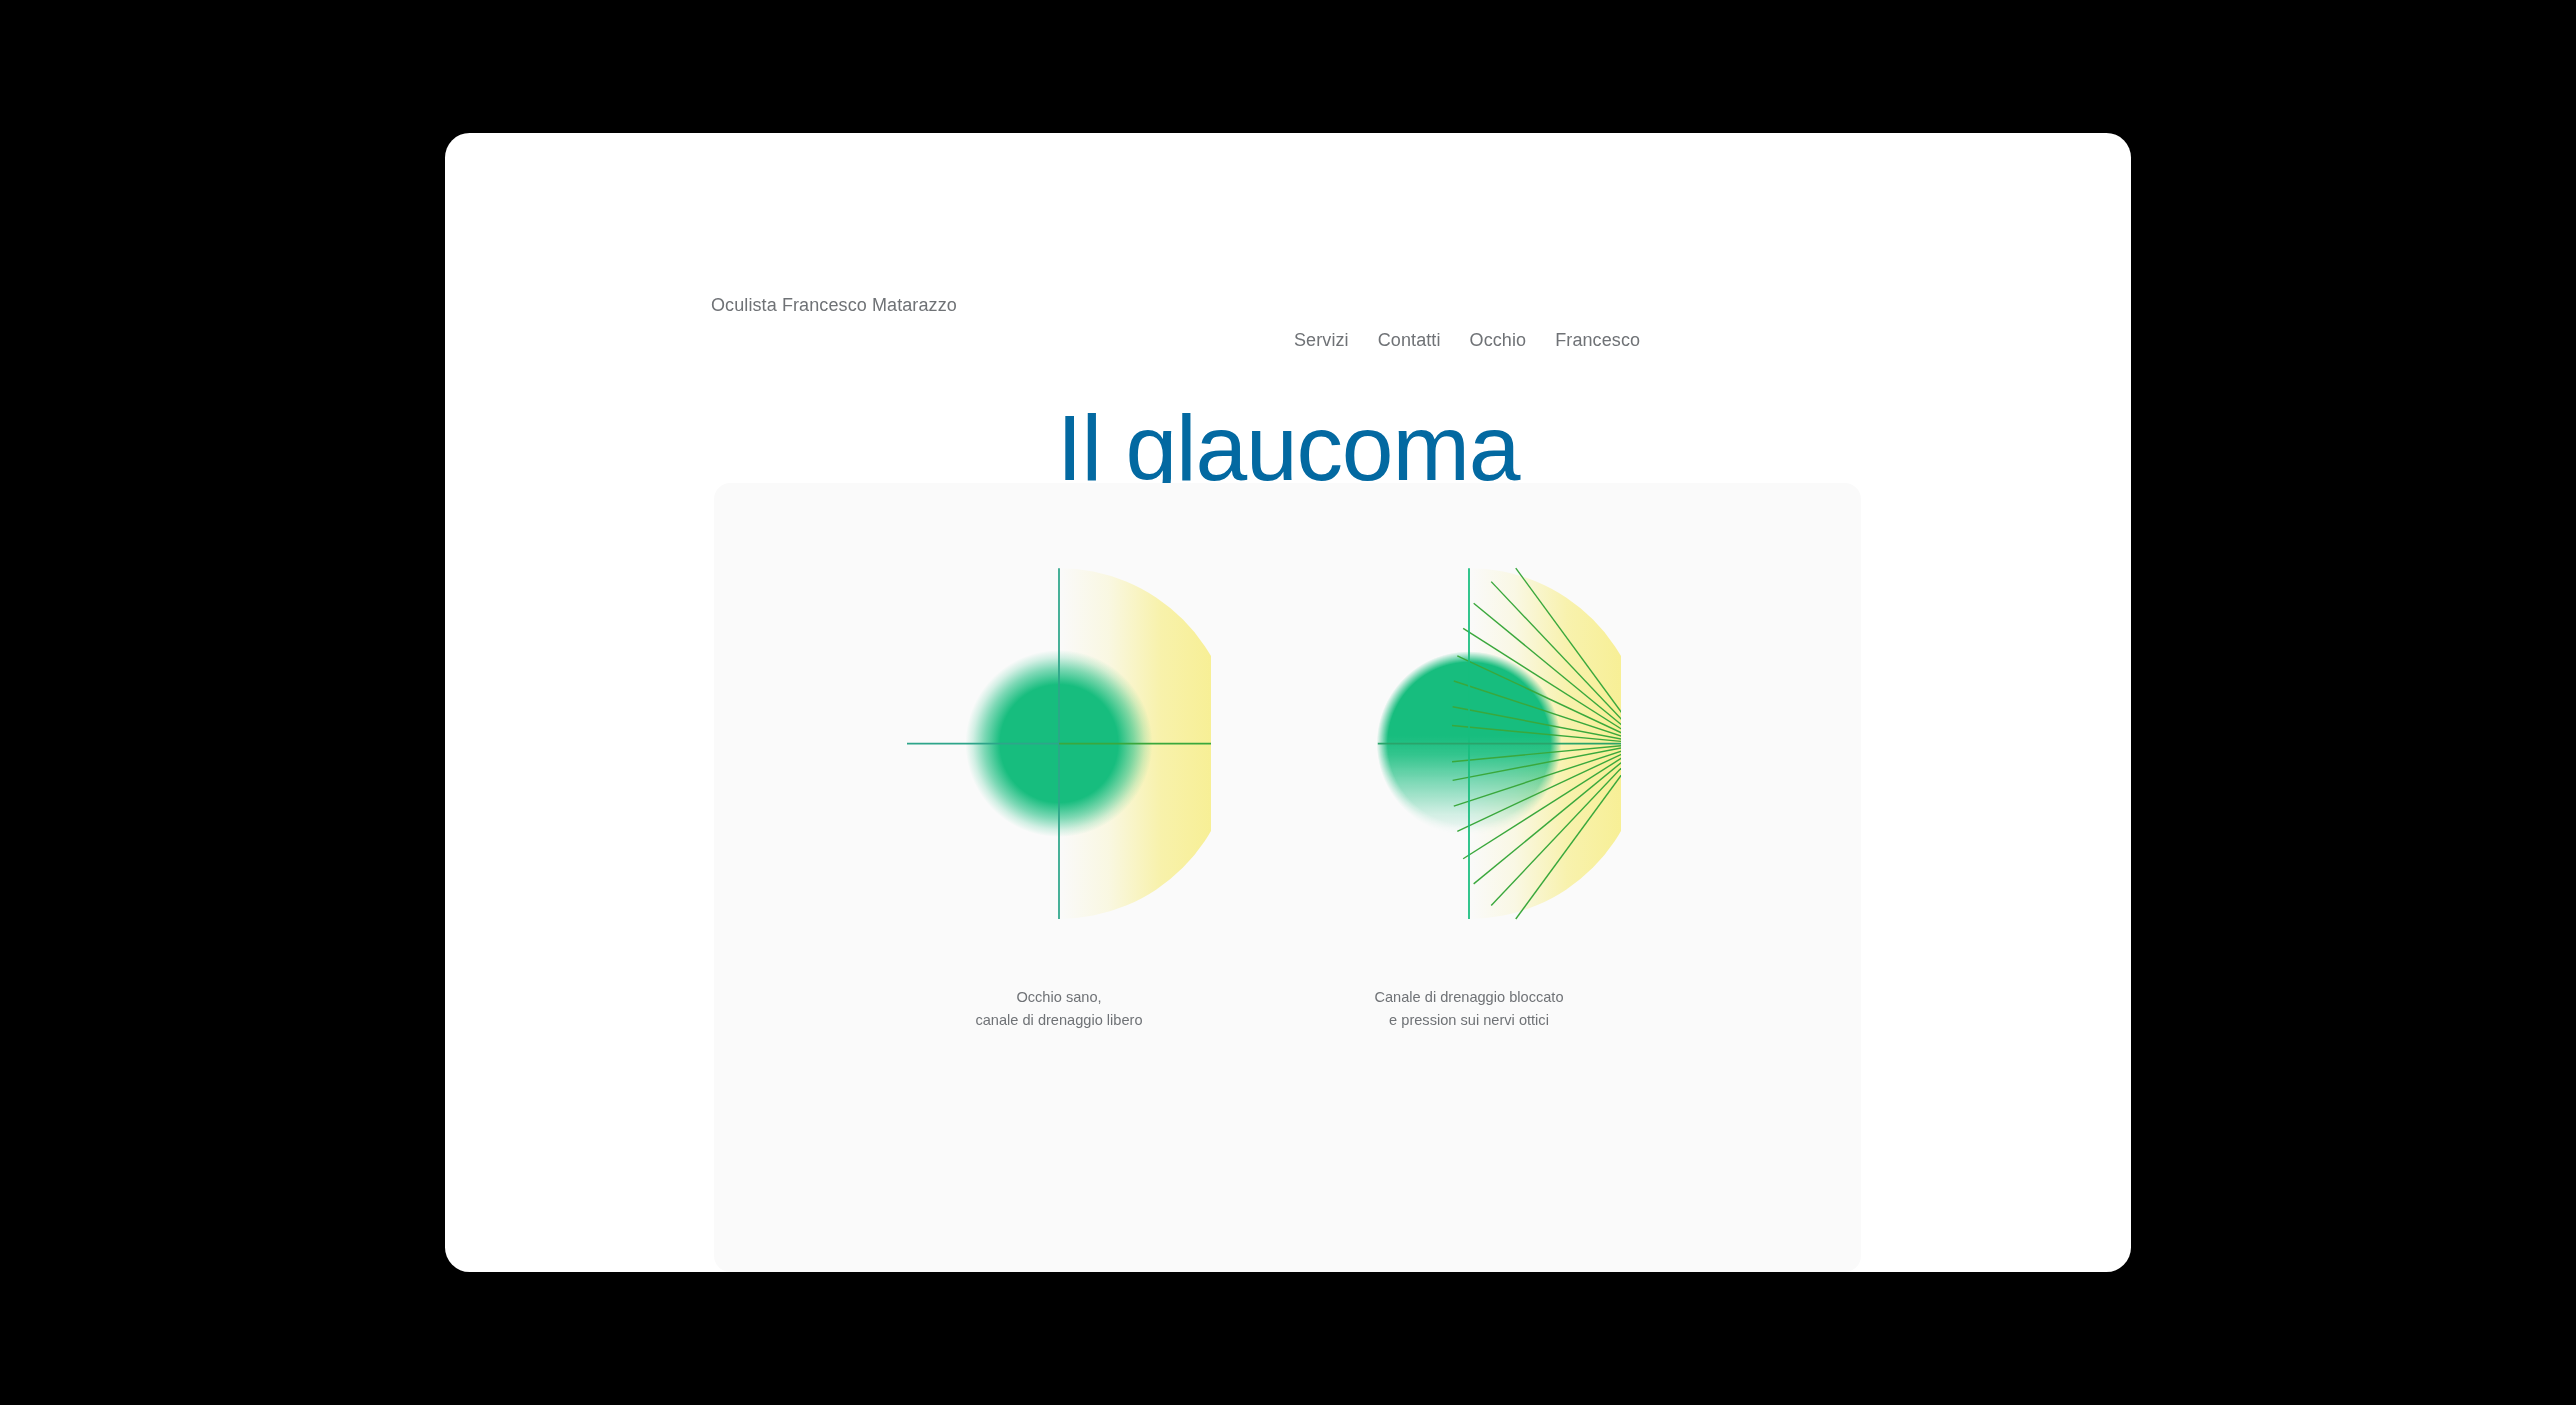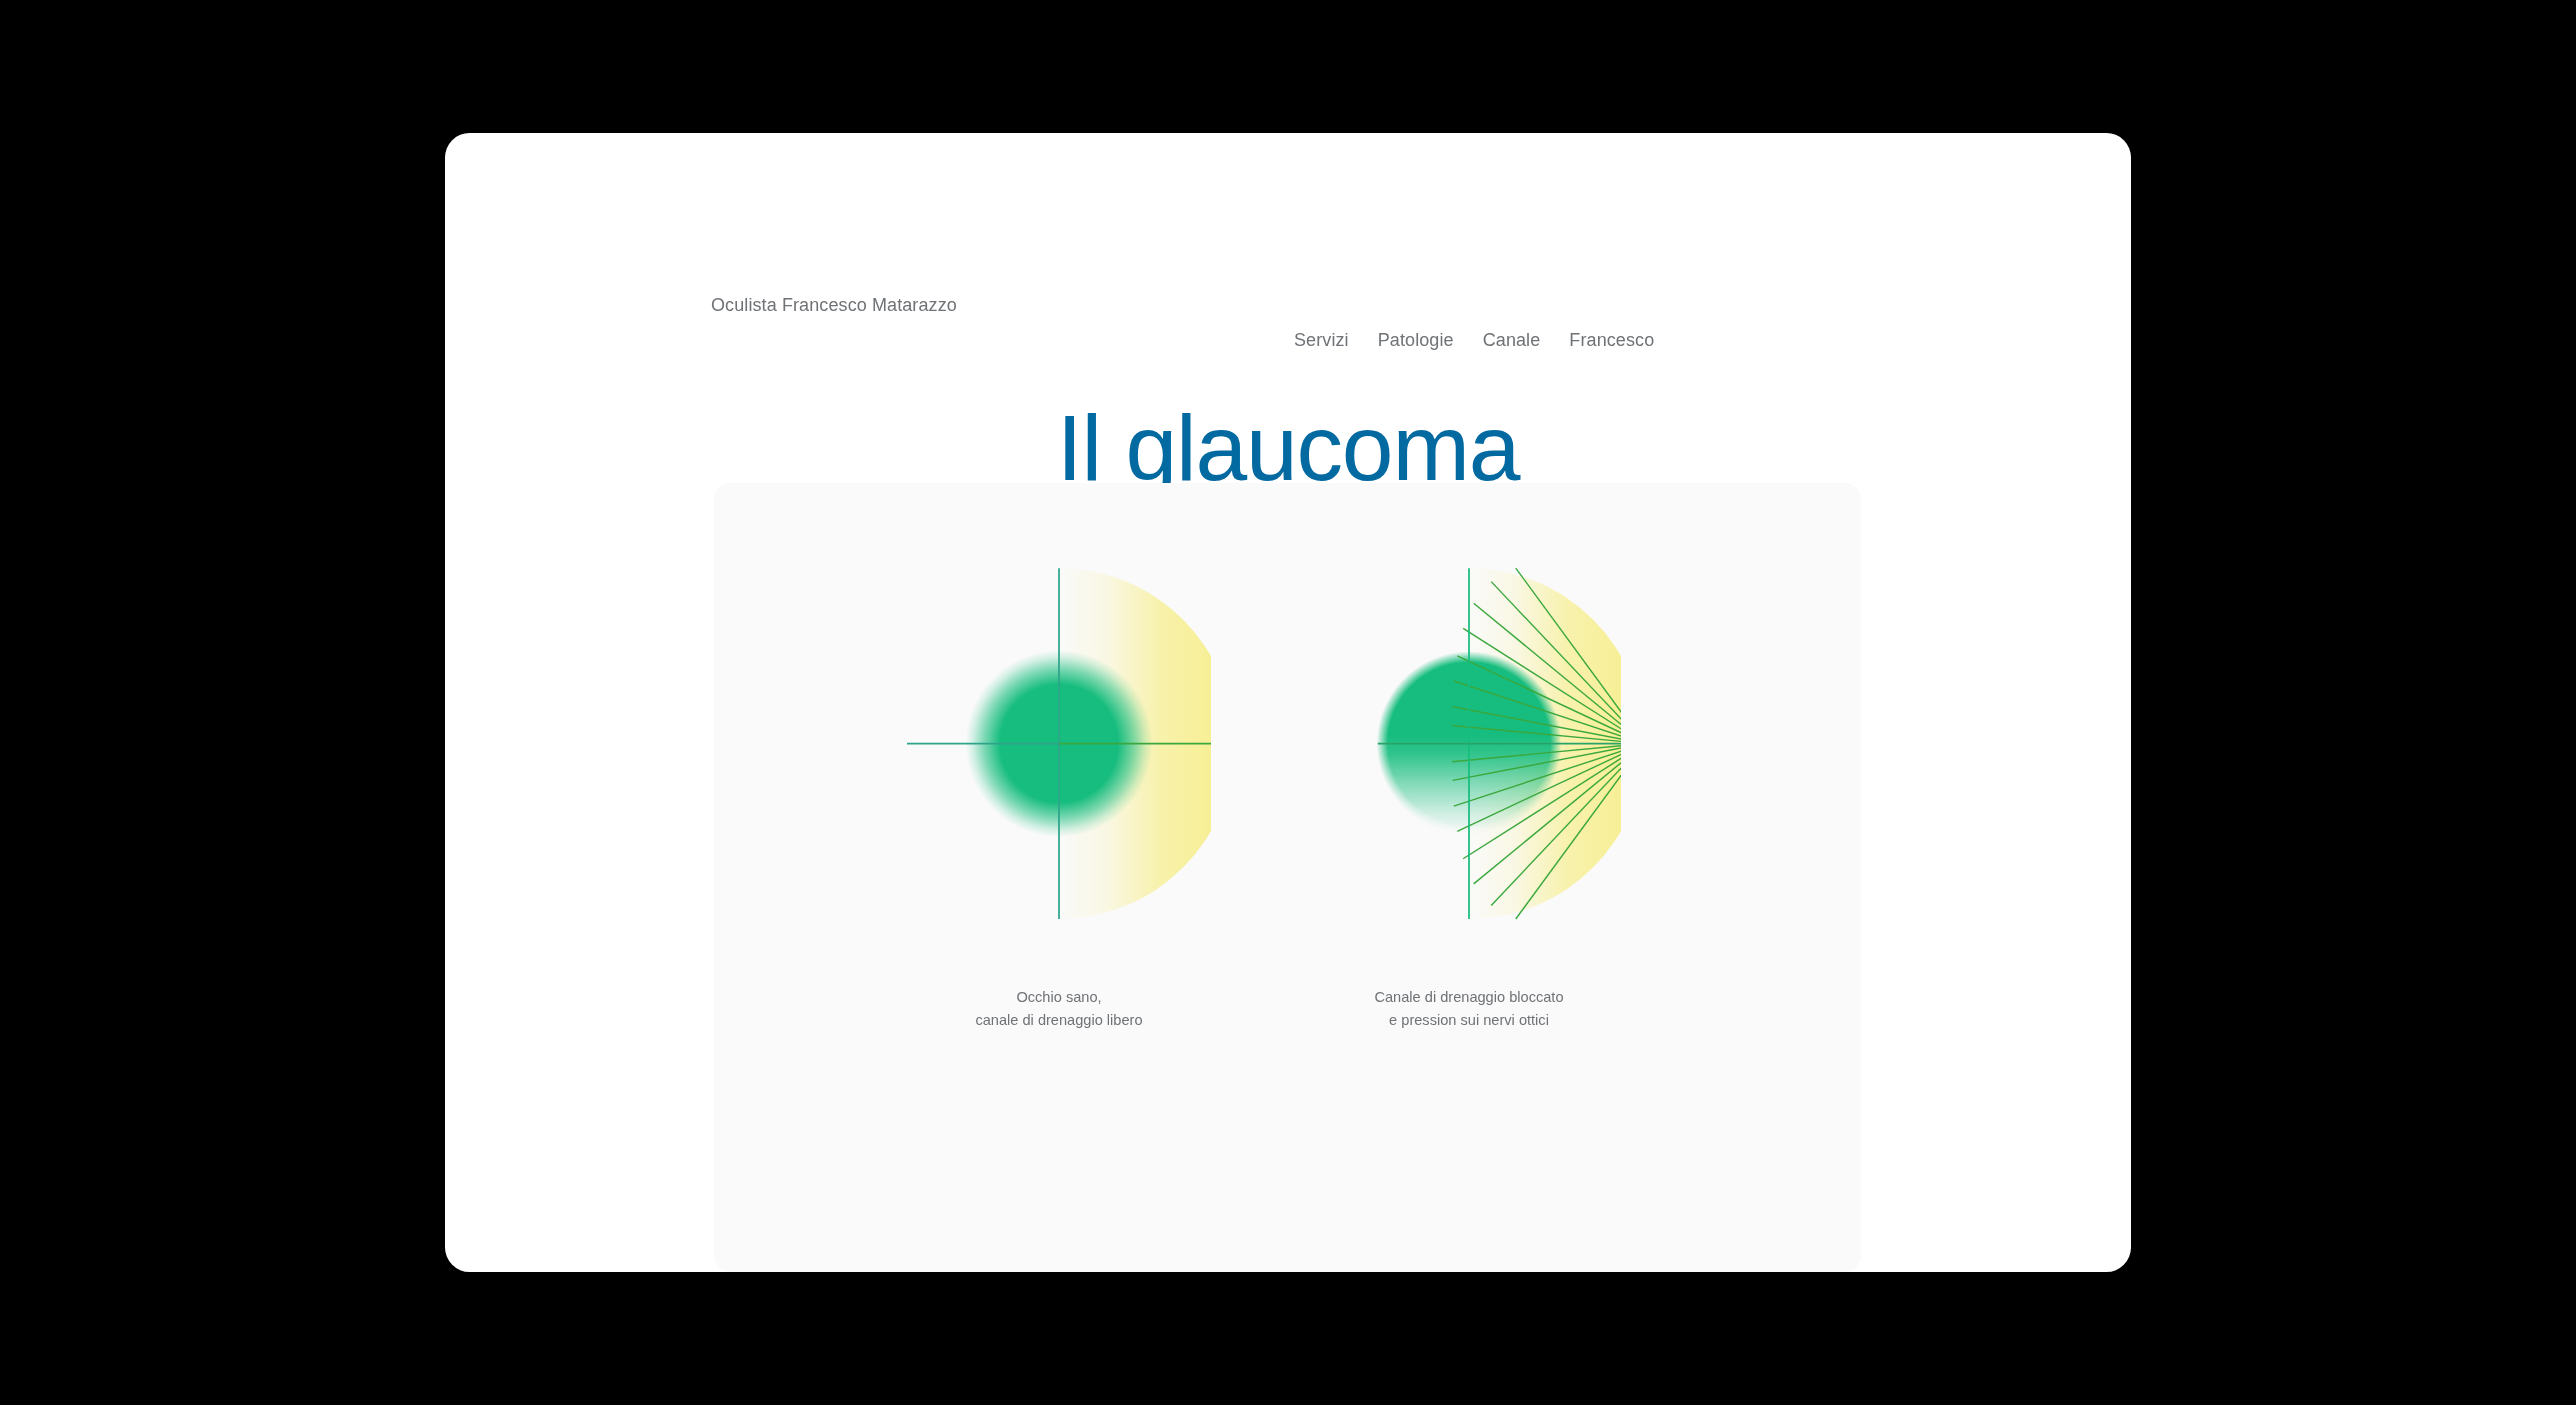--- a/index.html
+++ b/index.html
@@ -118,22 +118,22 @@
 
 <div id="root">
 
   <div class="page-surface">
 
     <header class="site-header">
       <div class="brand">Oculista Francesco Matarazzo</div>
 
       <nav class="nav">
         <a class="nav-link">Servizi</a>
-        <a class="nav-link">Patologie</a>
-        <a class="nav-link">Canale</a>
+        <a class="nav-link">Contatti</a>
+        <a class="nav-link">Occhio</a>
         <a class="nav-link">Francesco</a>
       </nav>
     </header>
 
     <h1 class="hero-title">Il glaucoma</h1>
 
     <section class="content-card">
       <div class="diagram-row">
 
         <div class="diagram-block left">

